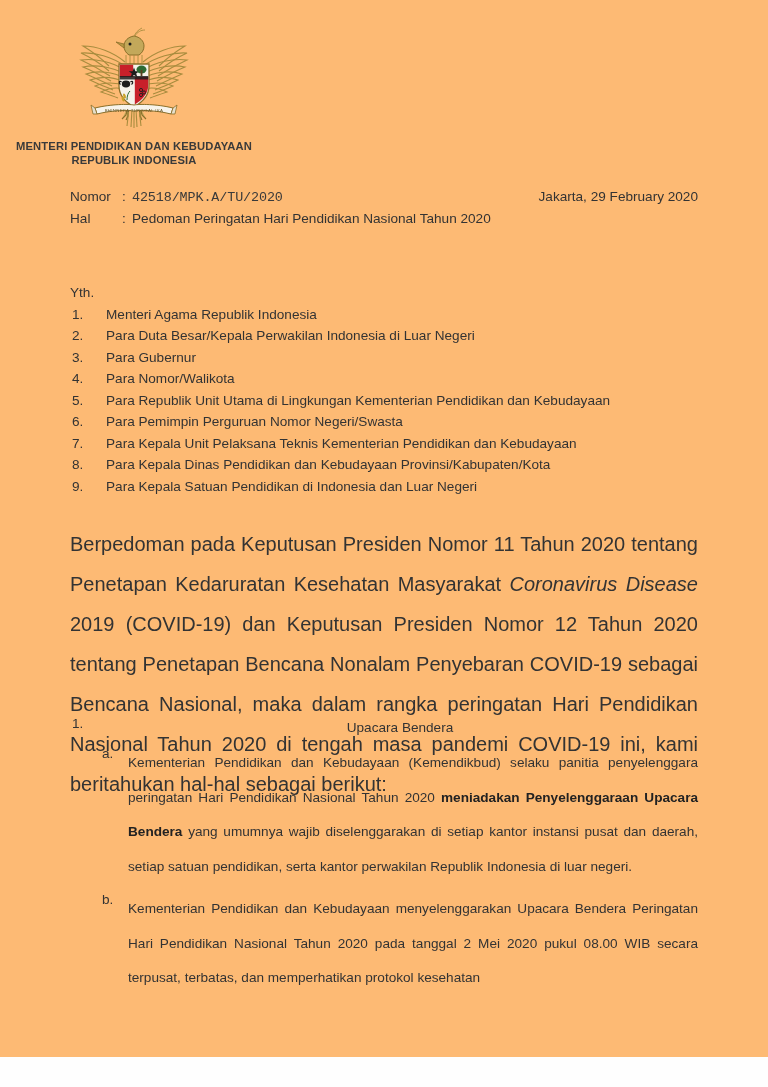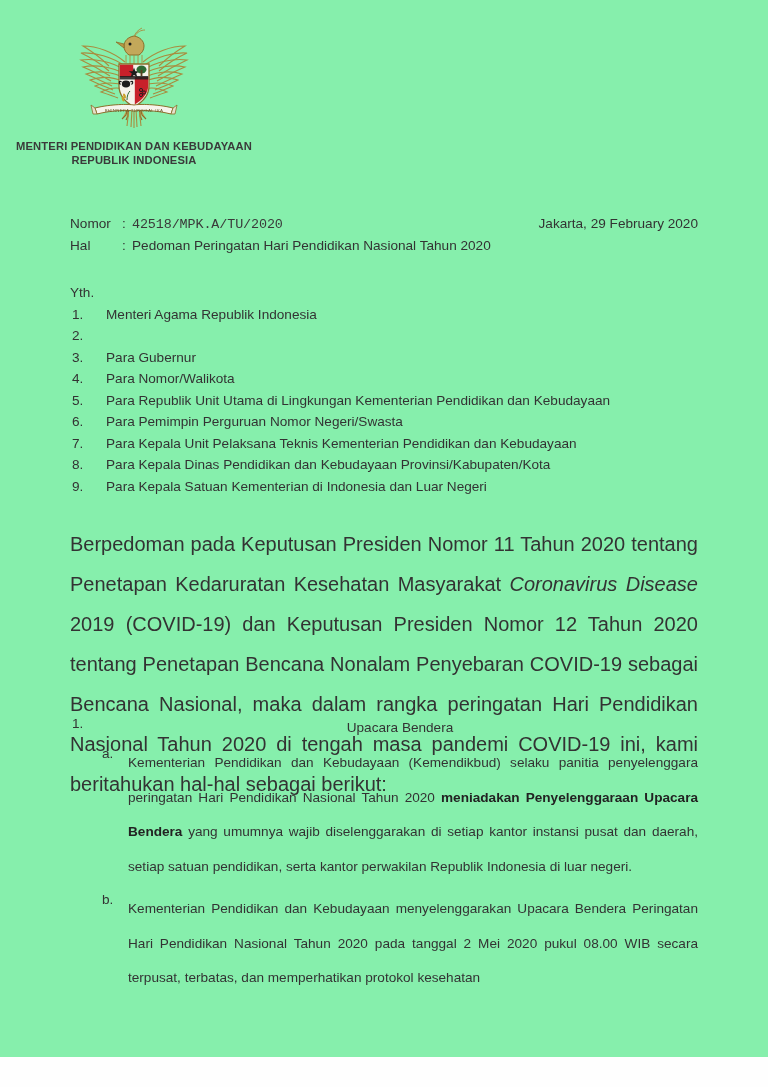--- a/index.html
+++ b/index.html
@@ -13,21 +13,21 @@
     position: relative;
     overflow: hidden;
     font-family: "Liberation Sans", sans-serif;
     color: #2b2b2b;
     -webkit-font-smoothing: antialiased;
   }
 
   .page {
     position: absolute;
     inset: 0;
-    background: #86efac;
+    background: #fdba74;
   }
 
   
   .letterhead {
     position: absolute;
     left: 0;
     top: 22px;
     width: 268px;
     text-align: center;
   }
@@ -45,21 +45,21 @@
     letter-spacing: 0.15px;
     color: #3a3a3a;
     line-height: 13.5px;
     white-space: nowrap;
   }
 
   
   .meta {
     position: absolute;
     left: 70px;
-    top: 213px;
+    top: 186px;
     width: 628px;
     font-size: 13.6px;
     line-height: 22px;
     color: #333;
   }
   .meta-row { position: relative; height: 22px; white-space: nowrap; }
   .meta-label { display: inline-block; width: 52px; }
   .meta-colon { display: inline-block; width: 10px; }
   .meta-value-mono {
     font-family: "Liberation Mono", "DejaVu Sans Mono", monospace;
@@ -282,20 +282,21 @@
 
   <div class="recipients">
     <div class="yth">Yth.</div>
 
     <div class="rec-item">
       <span class="rec-num">1.</span>
       <span>Menteri Agama Republik Indonesia</span>
     </div>
     <div class="rec-item">
       <span class="rec-num">2.</span>
+      <span>Para Duta Besar/Kepala Perwakilan Indonesia di Luar Negeri</span>
     </div>
     <div class="rec-item">
       <span class="rec-num">3.</span>
       <span>Para Gubernur</span>
     </div>
     <div class="rec-item">
       <span class="rec-num">4.</span>
       <span>Para Nomor/Walikota</span>
     </div>
     <div class="rec-item">
@@ -309,21 +310,21 @@
     <div class="rec-item">
       <span class="rec-num">7.</span>
       <span>Para Kepala Unit Pelaksana Teknis Kementerian Pendidikan dan Kebudayaan</span>
     </div>
     <div class="rec-item">
       <span class="rec-num">8.</span>
       <span>Para Kepala Dinas Pendidikan dan Kebudayaan Provinsi/Kabupaten/Kota</span>
     </div>
     <div class="rec-item">
       <span class="rec-num">9.</span>
-      <span>Para Kepala Satuan Kementerian di Indonesia dan Luar Negeri</span>
+      <span>Para Kepala Satuan Pendidikan di Indonesia dan Luar Negeri</span>
     </div>
   </div>
 
   <div class="body-para">
     <span>Berpedoman pada Keputusan Presiden Nomor 11 Tahun 2020 tentang Penetapan Kedaruratan Kesehatan Masyarakat </span><i>Coronavirus Disease</i><span> 2019 (COVID-19) dan Keputusan Presiden Nomor 12 Tahun 2020 tentang Penetapan Bencana Nonalam Penyebaran COVID-19 sebagai Bencana Nasional, maka dalam rangka peringatan Hari Pendidikan Nasional Tahun 2020 di tengah masa pandemi COVID-19 ini, kami beritahukan hal-hal sebagai berikut:</span>
   </div>
 
   <div class="section">
     <div class="sec-item">
       <span class="sec-num">1.</span>

